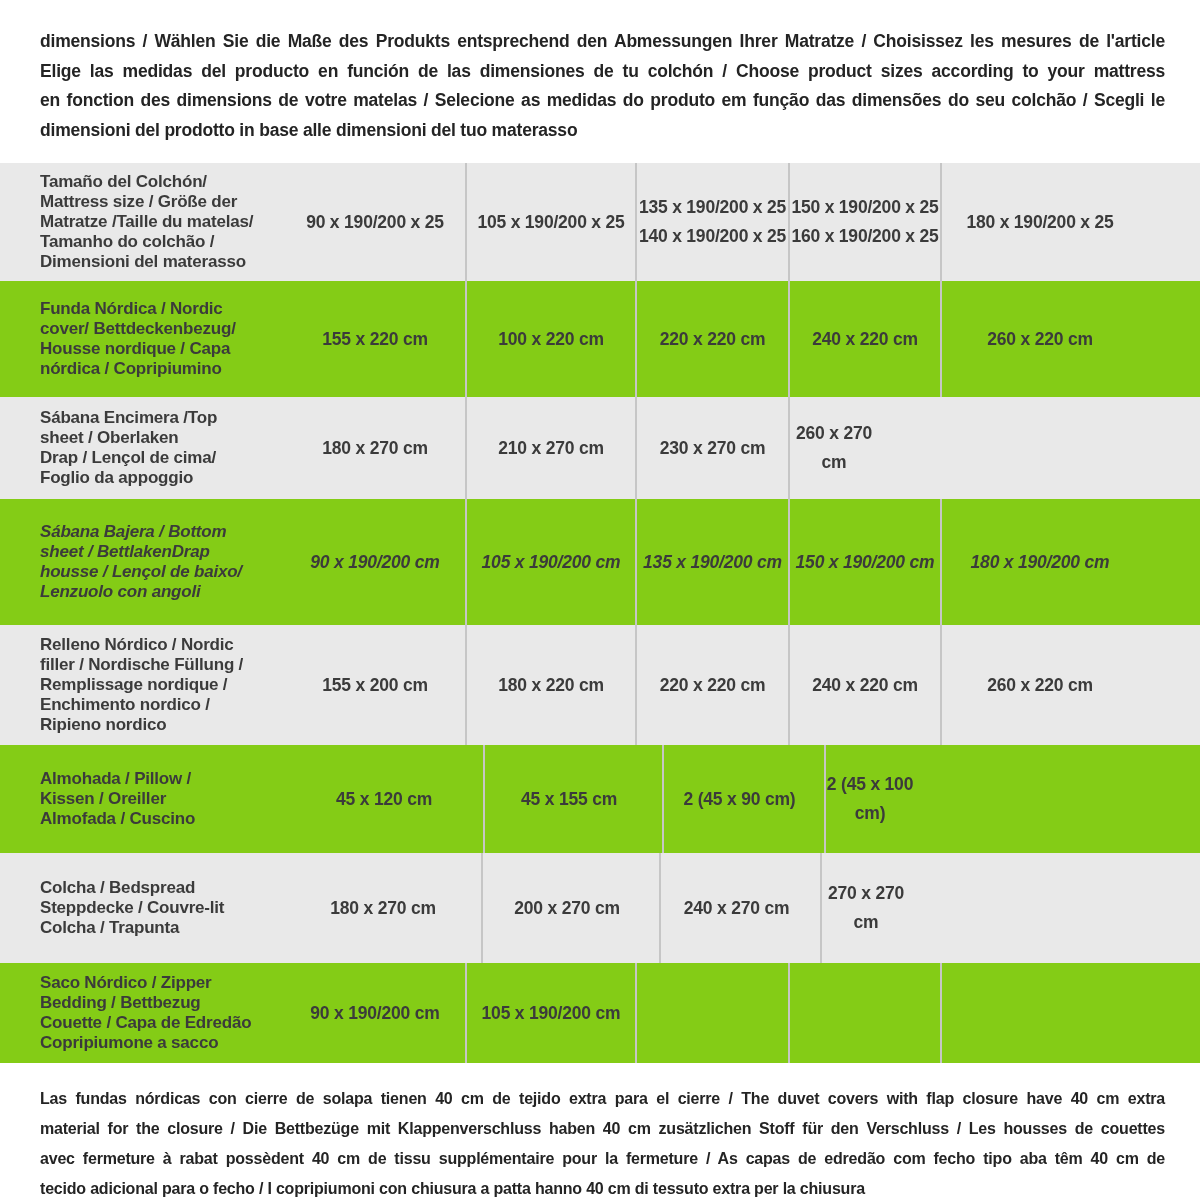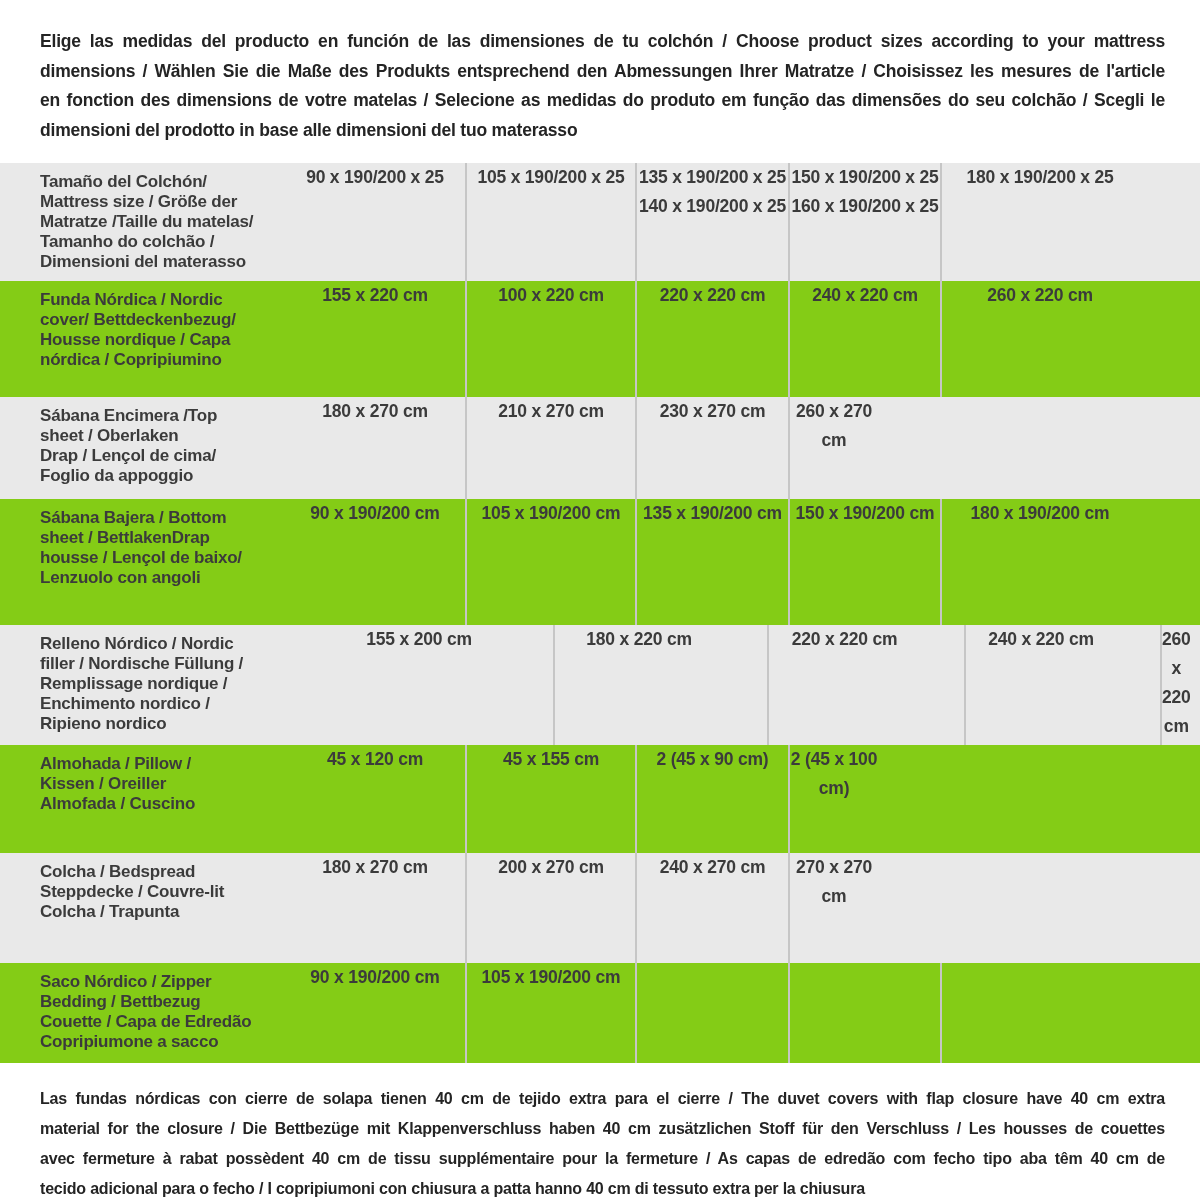--- a/index.html
+++ b/index.html
@@ -22,49 +22,49 @@
   .size-table{margin:18px 0 0 0;width:1200px;}
   .srow{
     display:grid;
     grid-template-columns:285px 180px 170px 153px 152px 1fr;
     background:#84cc16;
   }
   .srow:nth-child(odd){background:#e9e9e9;}
   .srow:nth-child(1){min-height:118px;}
   .srow:nth-child(2){min-height:116px;}
   .srow:nth-child(3){min-height:102px;}
-  .srow:nth-child(4){min-height:126px;}
-  .srow:nth-child(5){min-height:120px;gap:44px;}
-  .srow:nth-child(6){min-height:108px;}
-  .srow:nth-child(7){min-height:110px;}
+  .srow:nth-child(4){min-height:126px;font-style:italic;}
+  .srow:nth-child(5){min-height:120px;}
+  .srow:nth-child(6){min-height:108px;gap:9px;}
+  .srow:nth-child(7){min-height:110px;gap:8px;}
   .srow:nth-child(8){min-height:100px;}
   .cell{
-    display:flex;align-items:flex-start;justify-content:center;
+    display:flex;align-items:center;justify-content:center;
     font-weight:700;
   }
   .srow .cell:nth-child(n+3){border-left:2px solid #c6c6c6;}
   .cell.lbl{justify-content:flex-start;padding:9px 8px 9px 40px;}
   .cell.lbl span{
     white-space:pre-line;font-size:17px;line-height:20px;
     letter-spacing:-0.2px;text-align:left;color:#3b3b3b;
   }
   .cell.val span{
     white-space:pre-line;font-size:17.5px;line-height:29px;
     letter-spacing:-0.2px;text-align:center;color:#3b3b3b;
   }
   .cell.val.lastcol{padding-right:62px;}
 </style>
 </head>
 <body>
 
 <div>
 
   <div class="para intro">
+    <div class="jline">dimensions / Wählen Sie die Maße des Produkts entsprechend den Abmessungen Ihrer Matratze / Choisissez les mesures de l'article</div>
     <div class="jline">Elige las medidas del producto en función de las dimensiones de tu colchón / Choose product sizes according to your mattress</div>
-    <div class="jline">dimensions / Wählen Sie die Maße des Produkts entsprechend den Abmessungen Ihrer Matratze / Choisissez les mesures de l'article</div>
     <div class="jline">en fonction des dimensions de votre matelas / Selecione as medidas do produto em função das dimensões do seu colchão / Scegli le</div>
     <div class="jline last">dimensioni del prodotto in base alle dimensioni del tuo materasso</div>
   </div>
 
   <div class="size-table">
 
     <div class="srow">
       <div class="cell lbl">
         <span>Tamaño del Colchón/
 Mattress size / Größe der

